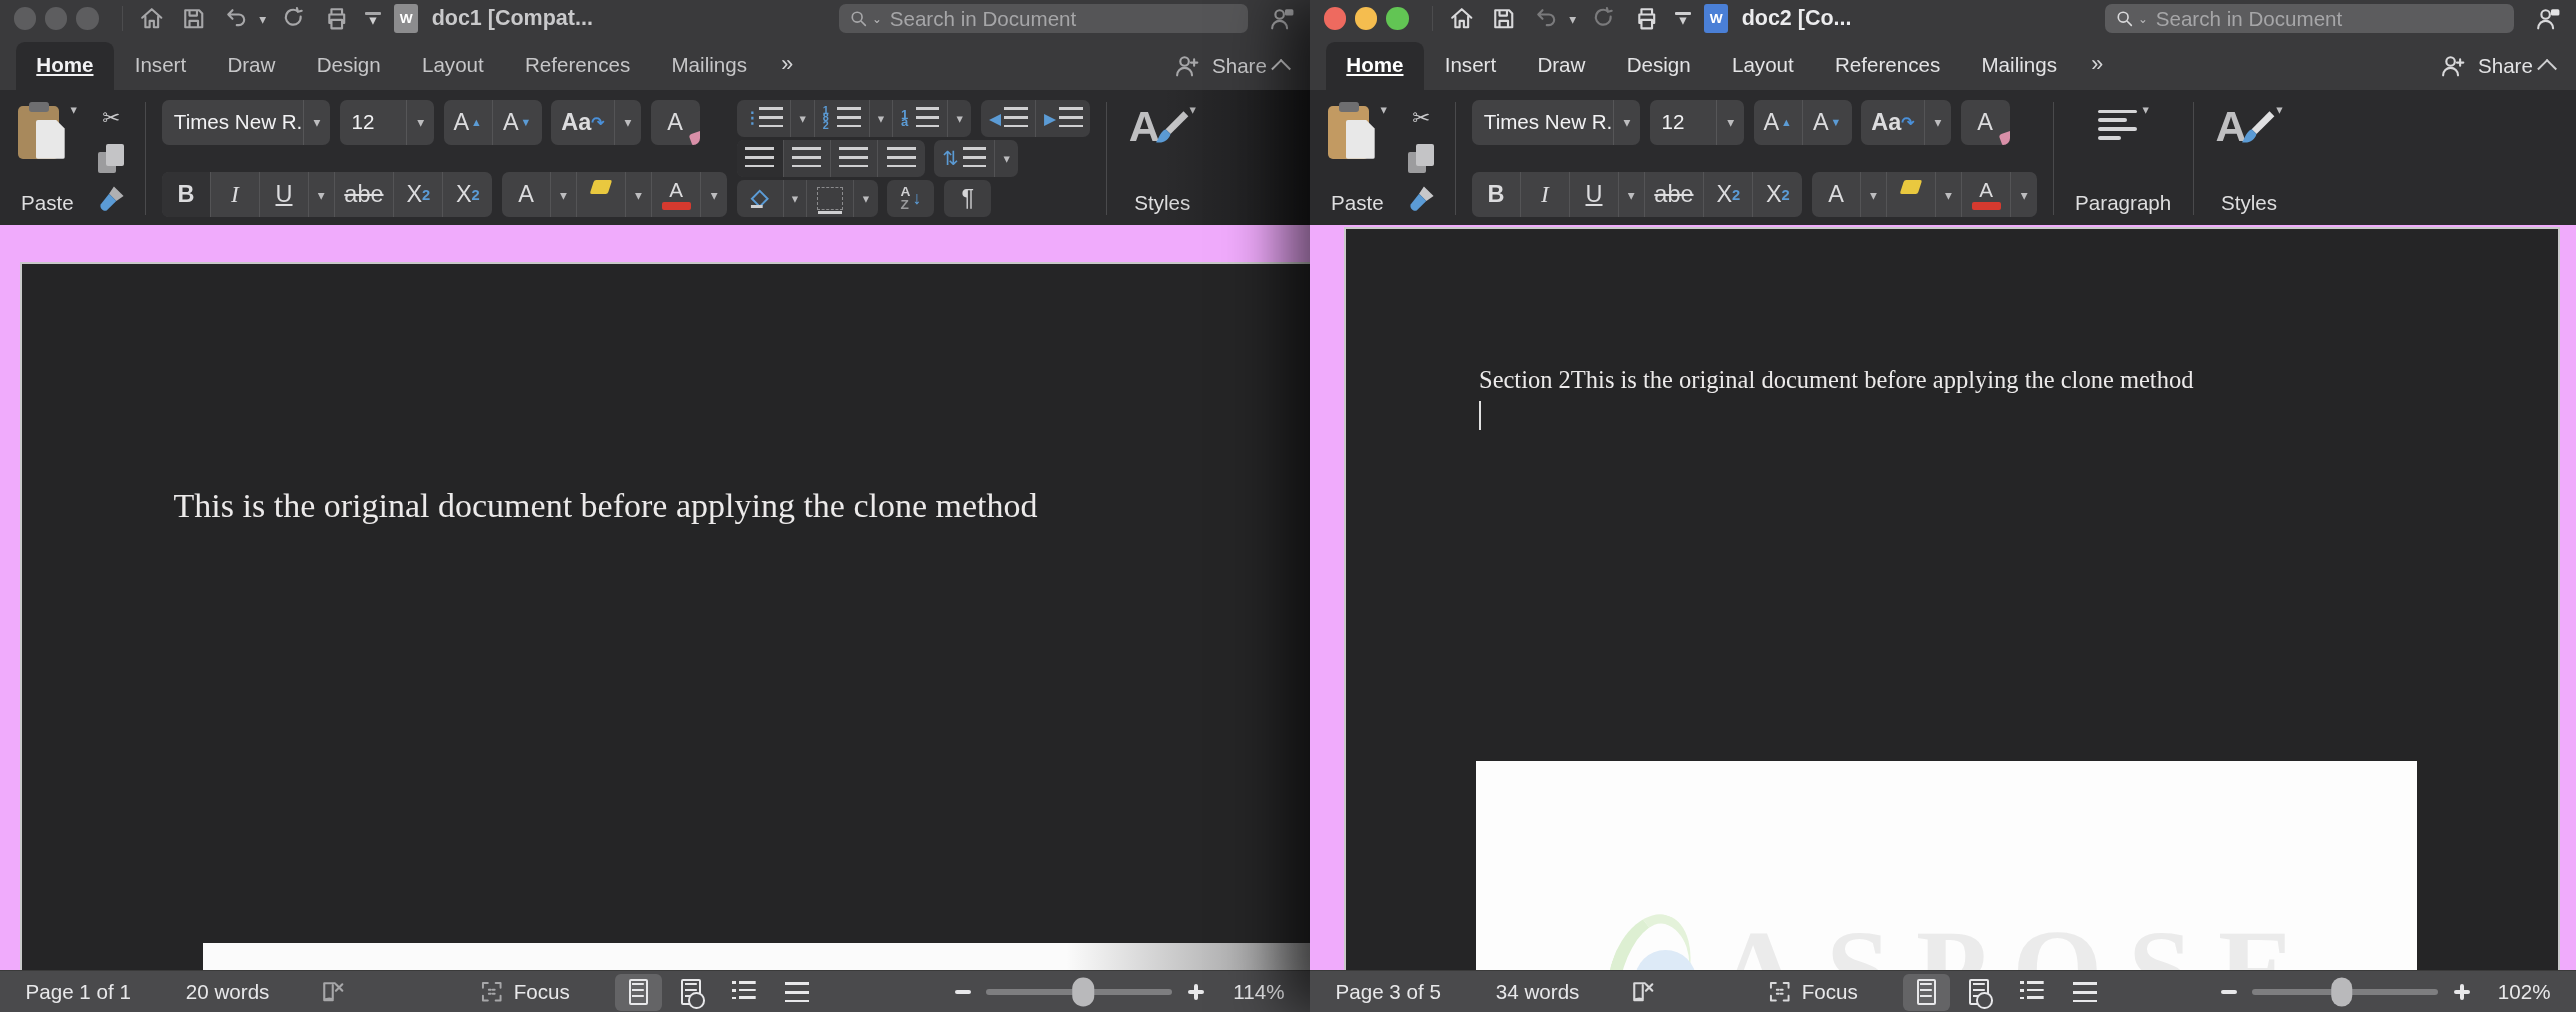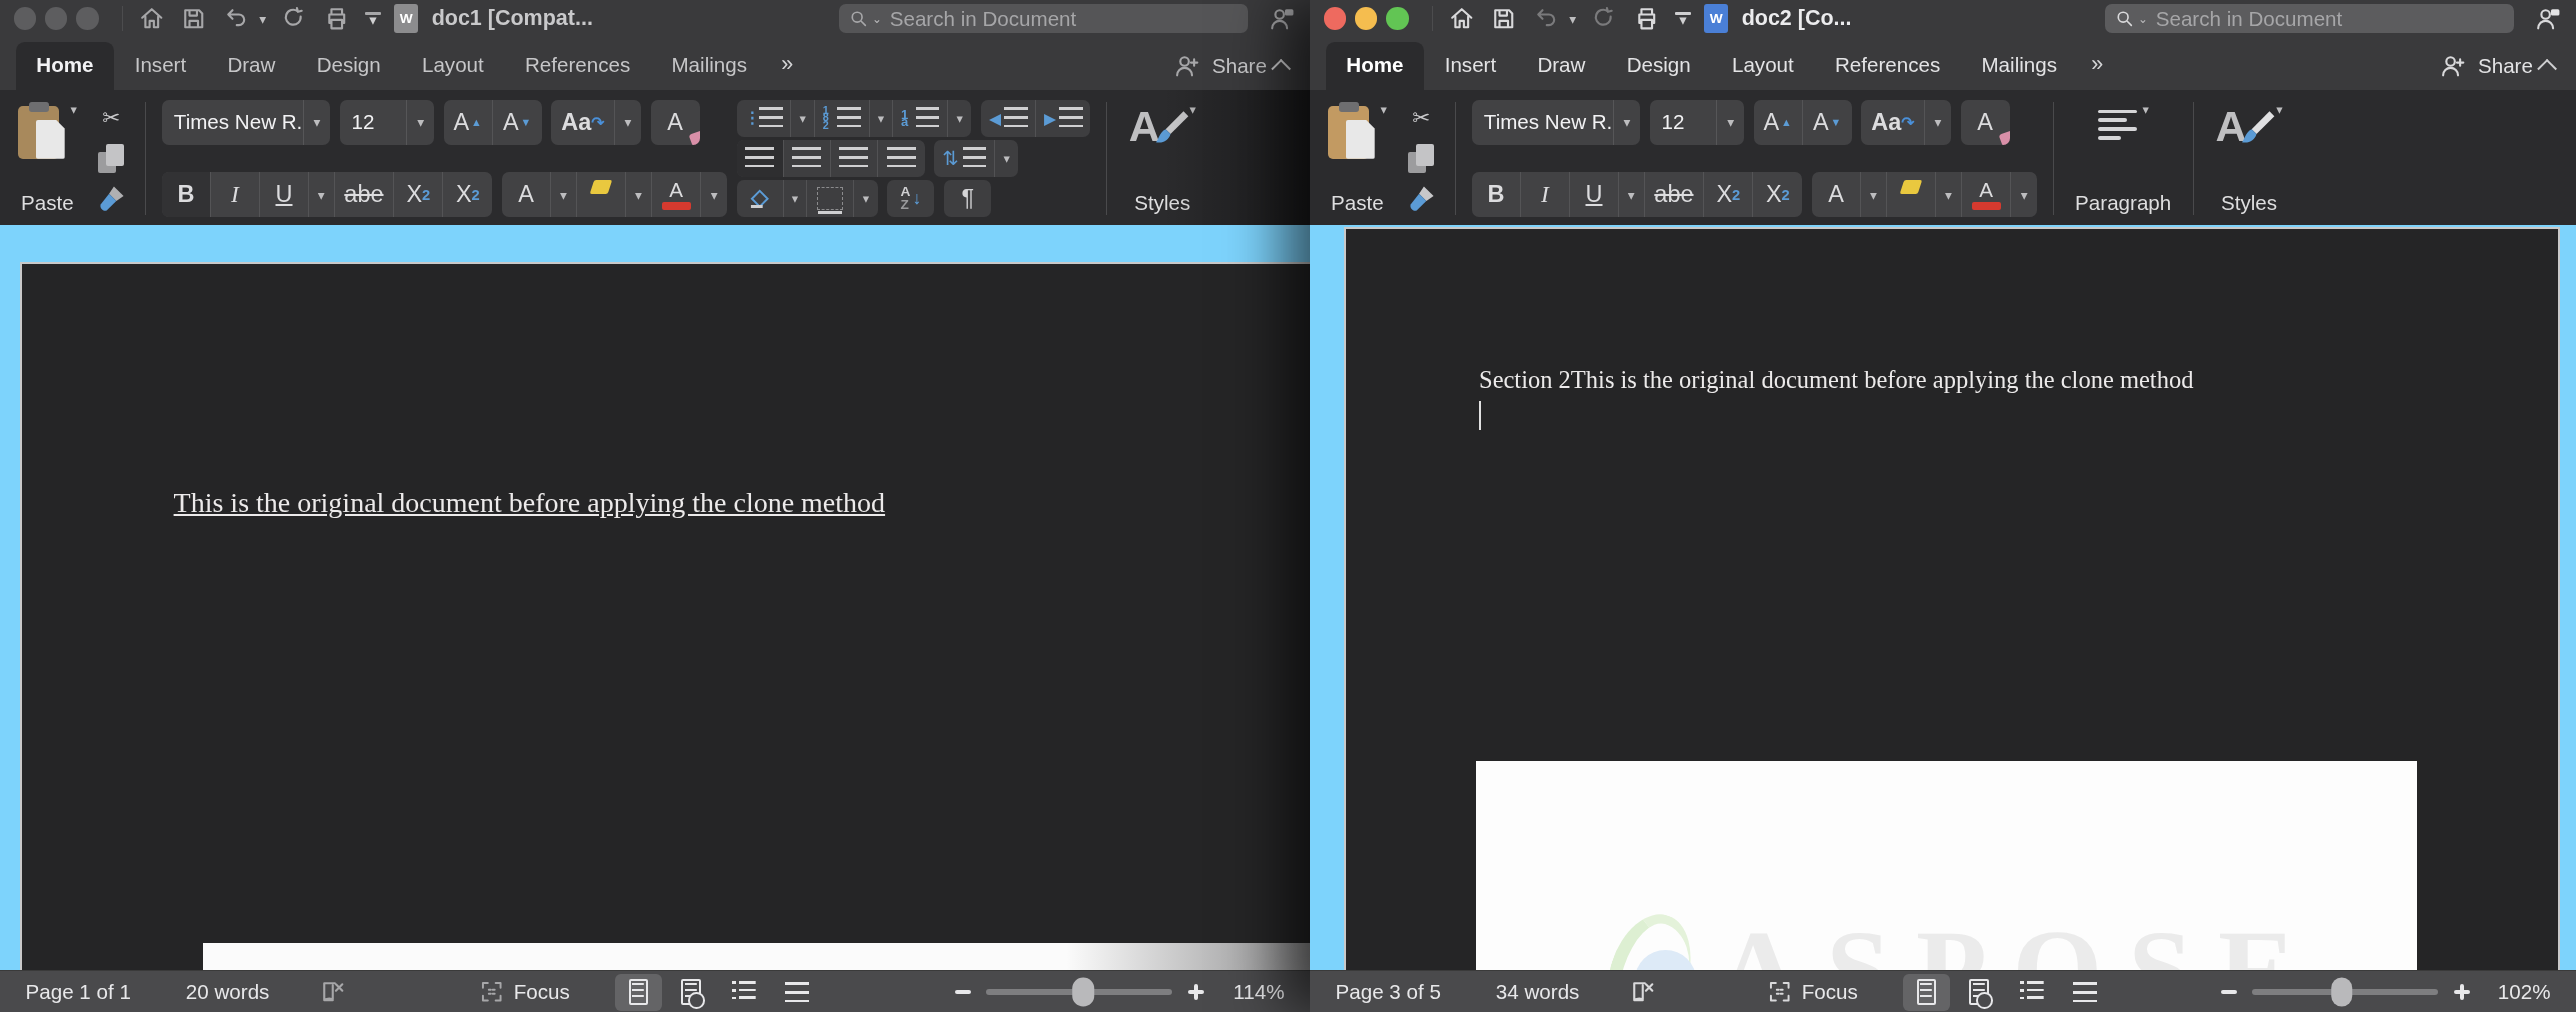--- a/index.html
+++ b/index.html
@@ -36,21 +36,21 @@
   .dimchrome .searchbox { background:#555557; }
   .searchbox svg { width:19.6px; height:19.6px; flex:none; }
   .searchbox .sc { font-size:11.8px; color:#b9b9bb; margin-left:-3.9px; }
   .search-input { background:transparent; border:none; outline:none; color:#e6e6e8; font-size:20.6px; width:100%; }
   .search-input::placeholder { color:#a6a6a8; }
   .tb-person { margin-left:5.9px; }
 
   
   .tabsrow { height:53px; background:#3a3a3c; display:flex; align-items:flex-end; padding:0 0 0 15.7px; flex:none; }
   .rtab { font-size:20.6px; color:#e3e3e5; padding:11.8px 20.6px 12.7px; border-radius:8.8px 8.8px 0 0; cursor:default; white-space:nowrap; }
-  .rtab.active { background:#2b2b2d; color:#ffffff; font-weight:bold; }
+  .rtab.active { background:#2b2b2d; color:#ffffff; font-weight:bold;text-decoration:underline; }
   .dimchrome .rtab { color:#c6c6c8; } .dimchrome .rtab.active { color:#f2f2f4; }
   .rtab-overflow { font-size:21.5px; color:#d5d5d7; padding:11.8px 13.7px 12.7px; }
   .share-zone { margin-left:auto; display:flex; align-items:center; gap:9.8px; padding:0 19.6px 9.8px 0; }
   .share-label { font-size:20.6px; color:#e3e3e5; }
   .dimchrome .share-label { color:#c6c6c8; }
   .chev-up { width:13.7px; height:13.7px; border-left:2.9px solid #cfcfd1; border-top:2.9px solid #cfcfd1; transform:rotate(45deg) translateY(3.9px); }
 
   
   .toolbar { height:135px; background:#2b2b2d; display:flex; align-items:stretch; padding:9.8px 11.8px 7.8px; gap:9.8px; flex:none; position:relative; }
   .vdiv { width:1px; background:#4a4a4c; margin:2px 5.9px; flex:none; }
@@ -110,28 +110,28 @@
   .pseg .cell.pressed { background:#2e2e30; }
   .styles-ic { position:relative; width:55px; height:51px; }
   .styles-ic .A { font-size:43px; color:#bfbfc1; font-weight:bold; }
   .styles-ic .brush { position:absolute; right:-5.9px; top:5.9px; width:39px; height:39px; }
   .paragraph-ic { display:flex; flex-direction:column; gap:4.9px; padding-top:7.8px; }
   .paragraph-ic .l { height:3.9px; background:#d5d5d7; border-radius:2px; }
   .paragraph-ic .l1 { width:39px; } .paragraph-ic .l2 { width:29px; } .paragraph-ic .l3 { width:39px; } .paragraph-ic .l4 { width:23.5px; }
   .shadow-overlay { position:absolute; top:0; right:0; bottom:0; width:147px; background:linear-gradient(to right, rgba(0,0,0,0), rgba(0,0,0,0.38)); pointer-events:none; }
 
   
-  .docarea { flex:1; position:relative; background:#7dd3fc; overflow:hidden; }
+  .docarea { flex:1; position:relative; background:#f0abfc; overflow:hidden; }
   .page { position:absolute; background:#252526; border:2px solid #c9c9c9; }
   #page-left  { left:19.6px; top:37px; right:-5.9px; bottom:-9.8px; border-right:none; border-bottom:none; }
   #page-right { left:34px; top:2px; width:1216px; bottom:-7.8px; border-bottom:none; }
   .serif { font-family:"Liberation Serif", serif; }
   .docline-red { position:absolute; left:152px; top:186px; font-size:28px; font-weight:bold; color:#e8544b; white-space:nowrap; }
   .sq { text-decoration:underline wavy #e8544b 1.5px; text-underline-offset:5.9px; }
-  .docline-white { position:absolute; left:152px; top:223px; font-size:28px; color:#eceaea; white-space:nowrap;text-decoration:underline; }
+  .docline-white { position:absolute; left:152px; top:223px; font-size:34px; color:#eceaea; white-space:nowrap; }
   .docline-right { position:absolute; left:133px; top:137px; font-size:24.5px; color:#eceaea; white-space:nowrap; }
   .cursor-bar { position:absolute; left:133px; top:172px; width:2px; height:29px; background:#e0e0e0; }
   .white-strip { position:absolute; left:203px; right:0; top:718px; height:27.4px;
     background:linear-gradient(to right,#fbfbfb 78%, #8f8f90); }
   .white-page { position:absolute; left:130px; top:532px; width:941px; height:235px; background:#fdfdfd; overflow:hidden; }
   .watermark { position:absolute; left:137px; top:152px; display:flex; align-items:flex-start; }
   .wm-leaf { position:relative; width:88px; height:108px; flex:none; }
   .wm-leaf .arc { position:absolute; left:0; top:0; width:78px; height:103px; border-radius:50% 50% 50% 50%/60% 60% 40% 40%;
     border-left:13.7px solid #ddefd2; border-top:9.8px solid #e4f2da; transform:rotate(18deg); }
   .wm-leaf .blob { position:absolute; left:21.5px; top:37px; width:61px; height:59px; background:#ddeaf7; border-radius:50%; }

